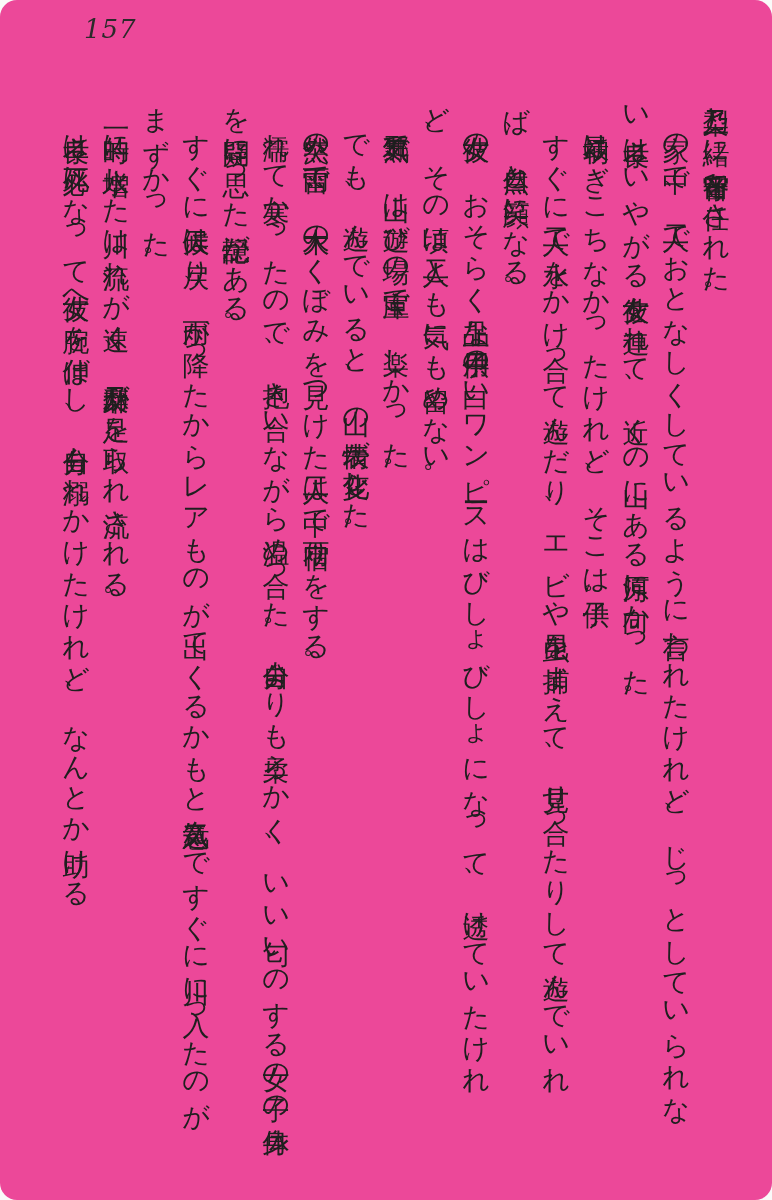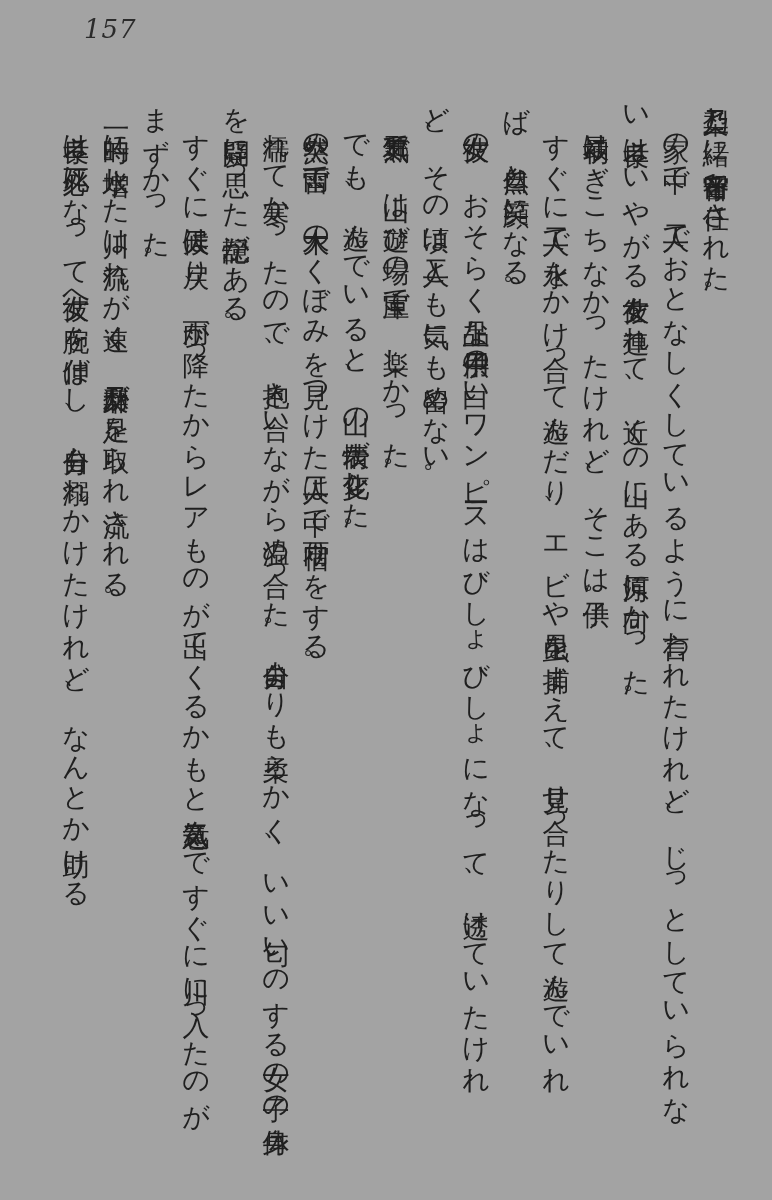--- a/index.html
+++ b/index.html
@@ -4,22 +4,23 @@
 <style>
   html, body {
     margin: 0;
     padding: 0;
     background: #fafaf9;
   }
   .page {
     position: relative;
     width: 772px;
     height: 1200px;
-    background: #a3a3a3;
+    background: #ec4899;
     overflow: hidden;
+    border-radius: 17px;
   }
   .page-number {
     position: absolute;
     top: 14px;
     left: 84px;
     font-family: "DejaVu Serif", "Liberation Serif", serif;
     font-style: italic;
     font-size: 26px;
     color: #2b2b2b;
     letter-spacing: 1px;

